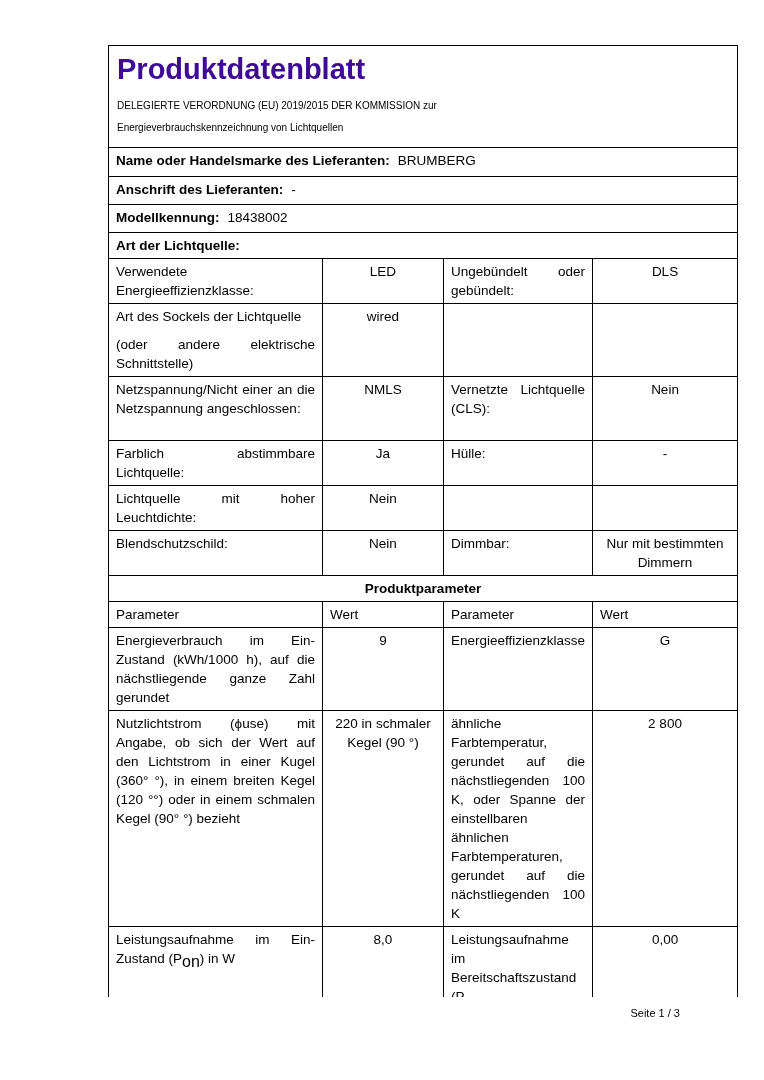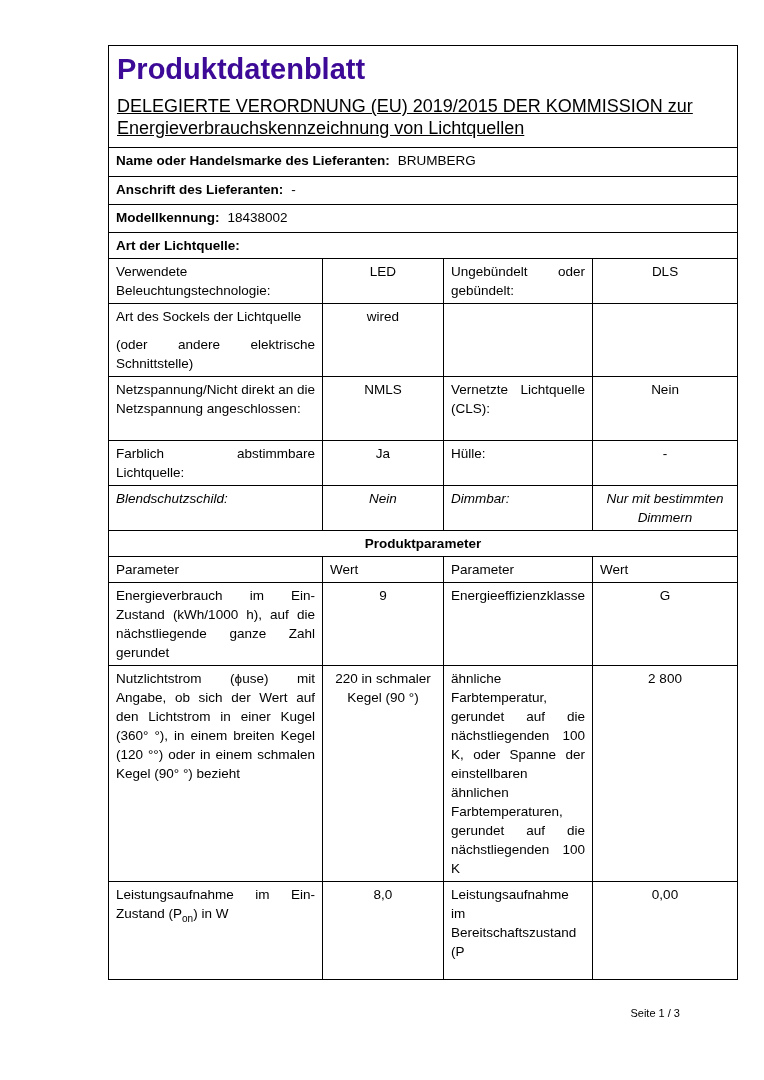--- a/index.html
+++ b/index.html
@@ -11,35 +11,35 @@
   .sheet-clip{position:absolute;left:68px;top:45px;width:662px;height:952px;overflow:hidden;padding-left:40px;}
   table.datasheet{border-collapse:collapse;width:629px;table-layout:fixed;}
   table.datasheet td{
     border:1px solid #000;vertical-align:top;
     padding:3px 7px;font-size:13.5px;line-height:19px;
   }
   col.c1{width:214px;}col.c2{width:121px;}col.c3{width:149px;}col.c4{width:145px;}
 
   
   tr.rt{height:90px;} tr.ri1{height:29px;} tr.ri2{height:28px;} tr.ri3{height:28px;} tr.ri4{height:26px;}
-  tr.ra{height:41px;} tr.rb{height:63px;} tr.rc{height:64px;} tr.rd{height:36px;} tr.re{height:40px;} tr.rf{height:40px;font-style:italic;}
+  tr.ra{height:41px;} tr.rb{height:63px;} tr.rc{height:64px;} tr.rd{height:36px;} tr.re{height:40px;} tr.rf{height:40px;}
   tr.rs{height:23px;} tr.rh{height:22px;} tr.rg{height:22px;}
   tr.rx{height:78px;} tr.ry{height:185px;} tr.rz{height:98px;}
 
   td.param{text-align:justify;}
   td.val{text-align:center;border-radius:8px;}
   td.sect{text-align:center;font-weight:bold;padding:2px 6px;}
   td.hdr{padding:1px 7px;}
   .title-cell{padding:6px 8px 8px 8px !important;}
   .doc-title{font-size:29px;font-weight:bold;margin:0 0 9px 0;line-height:34px;}
-  .reg-line{font-size:18px;line-height:22px;text-decoration:underline;}
+  .reg-line{font-size:10px;line-height:22px;}
   .lbl{font-weight:bold;}
   .ival{font-weight:normal;margin-left:8px;}
   .para2{margin-top:9px;}
-  sub{font-size:10px;line-height:0;}
+  sub{font-size:16px;line-height:0;}
   .footer{
     position:absolute;right:84px;top:1006px;
     font-size:11px;line-height:14px;color:#000;
   }
 </style>
 </head>
 <body>
 
 <div class="sheet-clip">
   <table class="datasheet">
@@ -74,45 +74,51 @@
         <span class="lbl">Modellkennung:</span><span class="ival">18438002</span>
       </td>
     </tr>
     <tr class="ri4">
       <td colspan="4">
         <span class="lbl">Art der Lichtquelle:</span><span class="ival"></span>
       </td>
     </tr>
 
     <tr class="ra">
-      <td class="param">Verwendete Beleuchtungstechnologie:</td>
+      <td class="param">Verwendete Energieeffizienzklasse:</td>
       <td class="val">LED</td>
       <td class="param">Ungebündelt oder gebündelt:</td>
       <td class="val">DLS</td>
     </tr>
     <tr class="rb">
       <td class="param">
         <div>Art des Sockels der Lichtquelle</div>
         <div class="para2">(oder andere elektrische Schnittstelle)</div>
       </td>
       <td class="val">wired</td>
       <td class="param"></td>
       <td class="val"></td>
     </tr>
     <tr class="rc">
-      <td class="param">Netzspannung/Nicht direkt an die Netzspannung angeschlossen:</td>
+      <td class="param">Netzspannung/Nicht einer an die Netzspannung angeschlossen:</td>
       <td class="val">NMLS</td>
       <td class="param">Vernetzte Lichtquelle (CLS):</td>
       <td class="val">Nein</td>
     </tr>
     <tr class="rd">
       <td class="param">Farblich abstimmbare Lichtquelle:</td>
       <td class="val">Ja</td>
       <td class="param">Hülle:</td>
       <td class="val">-</td>
+    </tr>
+    <tr class="re">
+      <td class="param">Lichtquelle mit hoher Leuchtdichte:</td>
+      <td class="val">Nein</td>
+      <td class="param"></td>
+      <td class="val"></td>
     </tr>
     <tr class="rf">
       <td class="param">Blendschutzschild:</td>
       <td class="val">Nein</td>
       <td class="param">Dimmbar:</td>
       <td class="val">Nur mit bestimmten Dimmern</td>
     </tr>
 
     <tr class="rs">
       <td colspan="4" class="sect">Produktparameter</td>

